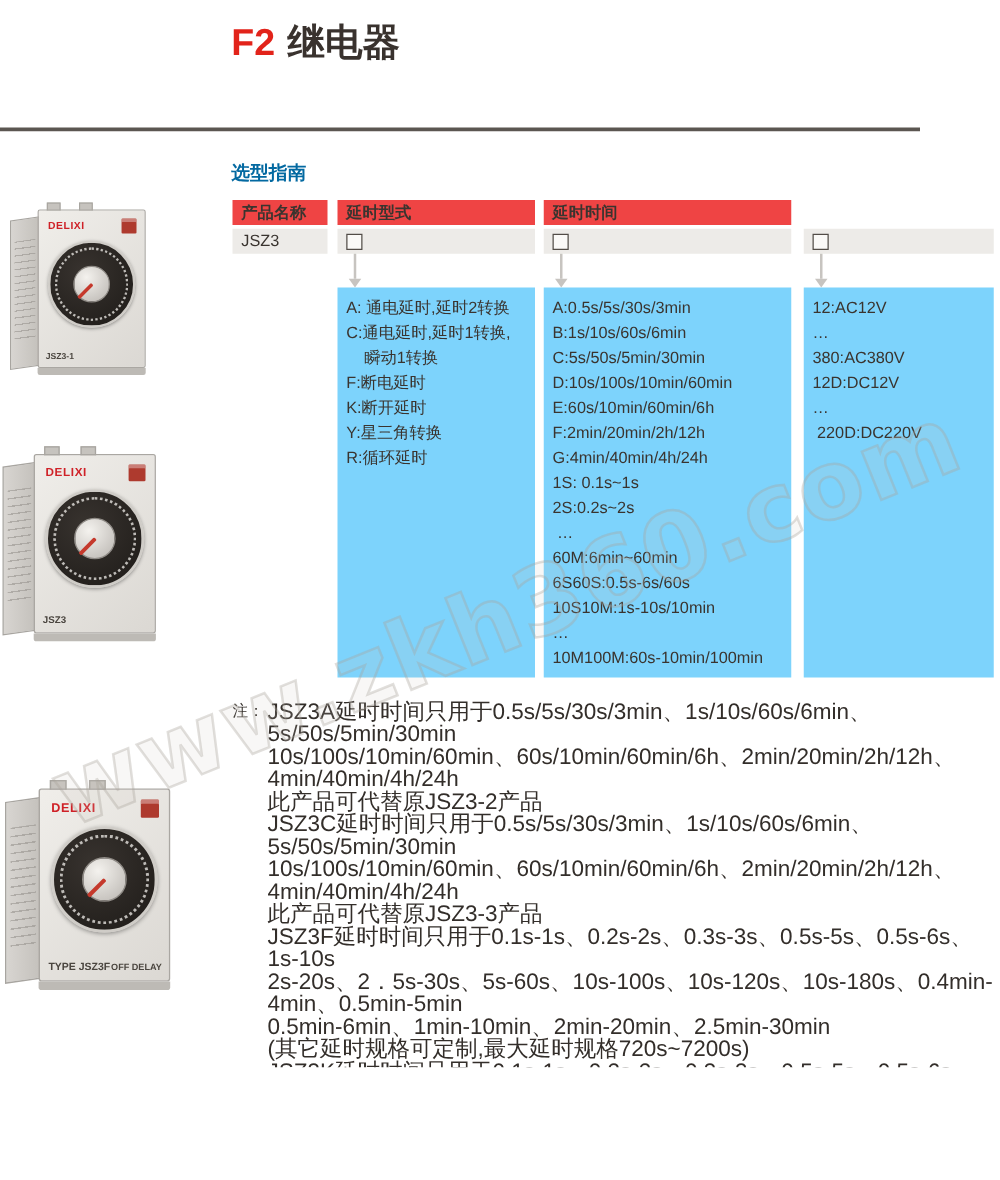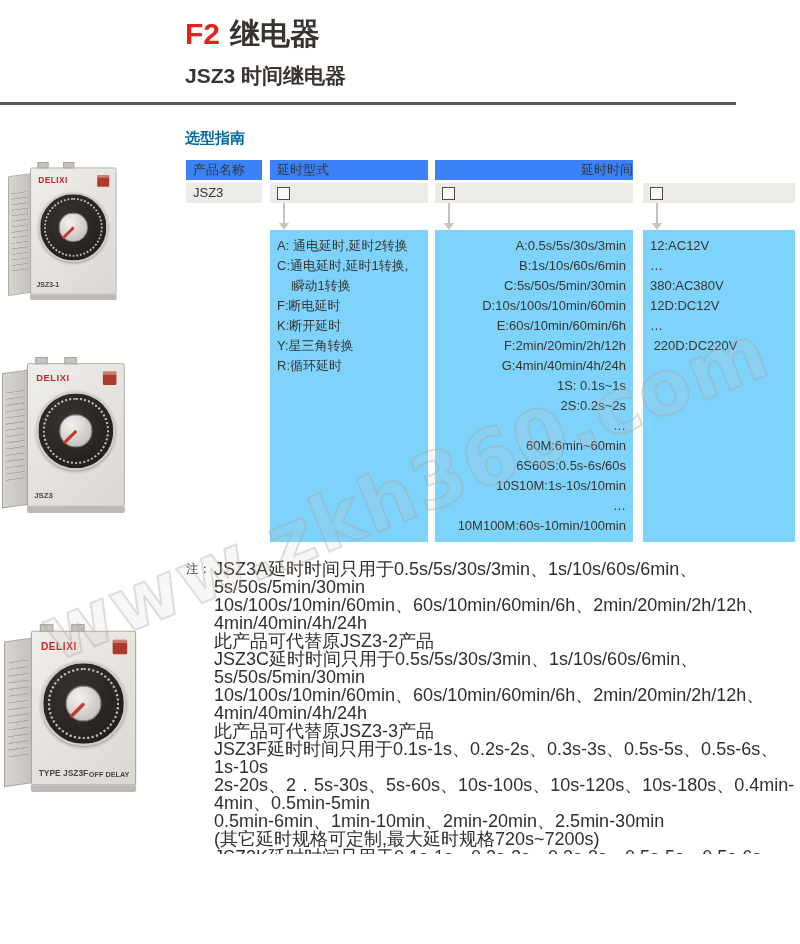--- a/index.html
+++ b/index.html
@@ -7,26 +7,26 @@
         font-family:"Liberation Sans","DejaVu Sans",sans-serif;color:#3a342f;padding-left:32px;}
 
   
   .title{position:absolute;left:185px;top:14px;font-size:30px;font-weight:bold;color:#39322e;}
   .title .code{color:#e2231a;margin-right:10px;}
   .subtitle{position:absolute;left:185px;top:62px;font-size:21px;font-weight:bold;color:#39322e;}
   .divider{position:absolute;left:0;top:102px;width:736px;height:3px;background:#5b5651;}
   .section-label{position:absolute;left:185px;top:129px;font-size:15px;font-weight:bold;color:#0369a1;}
 
   
-  .hcell{position:absolute;top:160px;height:20px;background:#3b82f6;font-size:13px;font-weight:normal;
+  .hcell{position:absolute;top:160px;height:20px;background:#ef4444;font-size:13px;font-weight:bold;
          line-height:20px;padding-left:7px;box-sizing:border-box;}
   .vcell{position:absolute;top:183px;height:20px;background:#edebe8;font-size:13px;line-height:20px;
          padding-left:7px;box-sizing:border-box;}
   .c1{left:186px;width:76px;}  .c2{left:270px;width:158px;}
-  .c3{left:435px;width:198px;text-align:right;} .c4{left:643px;width:152px;}
+  .c3{left:435px;width:198px;} .c4{left:643px;width:152px;}
   .checkbox{position:absolute;top:4px;left:7px;width:11px;height:11px;background:#faf9f7;
             border:1.5px solid #524c47;}
   .arrow-stem{position:absolute;top:203px;width:2px;height:20px;background:#c7c4c0;}
   .arrow-head{position:absolute;top:223px;width:0;height:0;border-left:5px solid transparent;
               border-right:5px solid transparent;border-top:7px solid #c7c4c0;}
   .a2{left:283px;} .a3{left:448px;} .a4{left:656px;}
   .ah2{left:279px;} .ah3{left:444px;} .ah4{left:652px;}
   .cbox{position:absolute;top:230px;height:312px;background:#7dd3fc;box-sizing:border-box;
         padding:6px 7px;font-size:13px;line-height:20px;white-space:pre-wrap;color:#3a342f;}
 
@@ -72,21 +72,20 @@
   .p3{left:4px;top:624px;transform:scale(1.12);}
 </style>
 </head>
 <body>
 
 <div class="page">
 
   <div class="title">
     <span class="code">F2</span><span>继电器</span>
   </div>
-  <div class="subtitle">JSZ3 时间继电器</div>
   <div class="divider"></div>
   <div class="section-label">选型指南</div>
 
   <div class="relay p1">
     <div class="tab t1"></div>
     <div class="tab t2"></div>
     <div class="side">
         <div class="side-lines"></div>
       </div>
     <div class="front">

